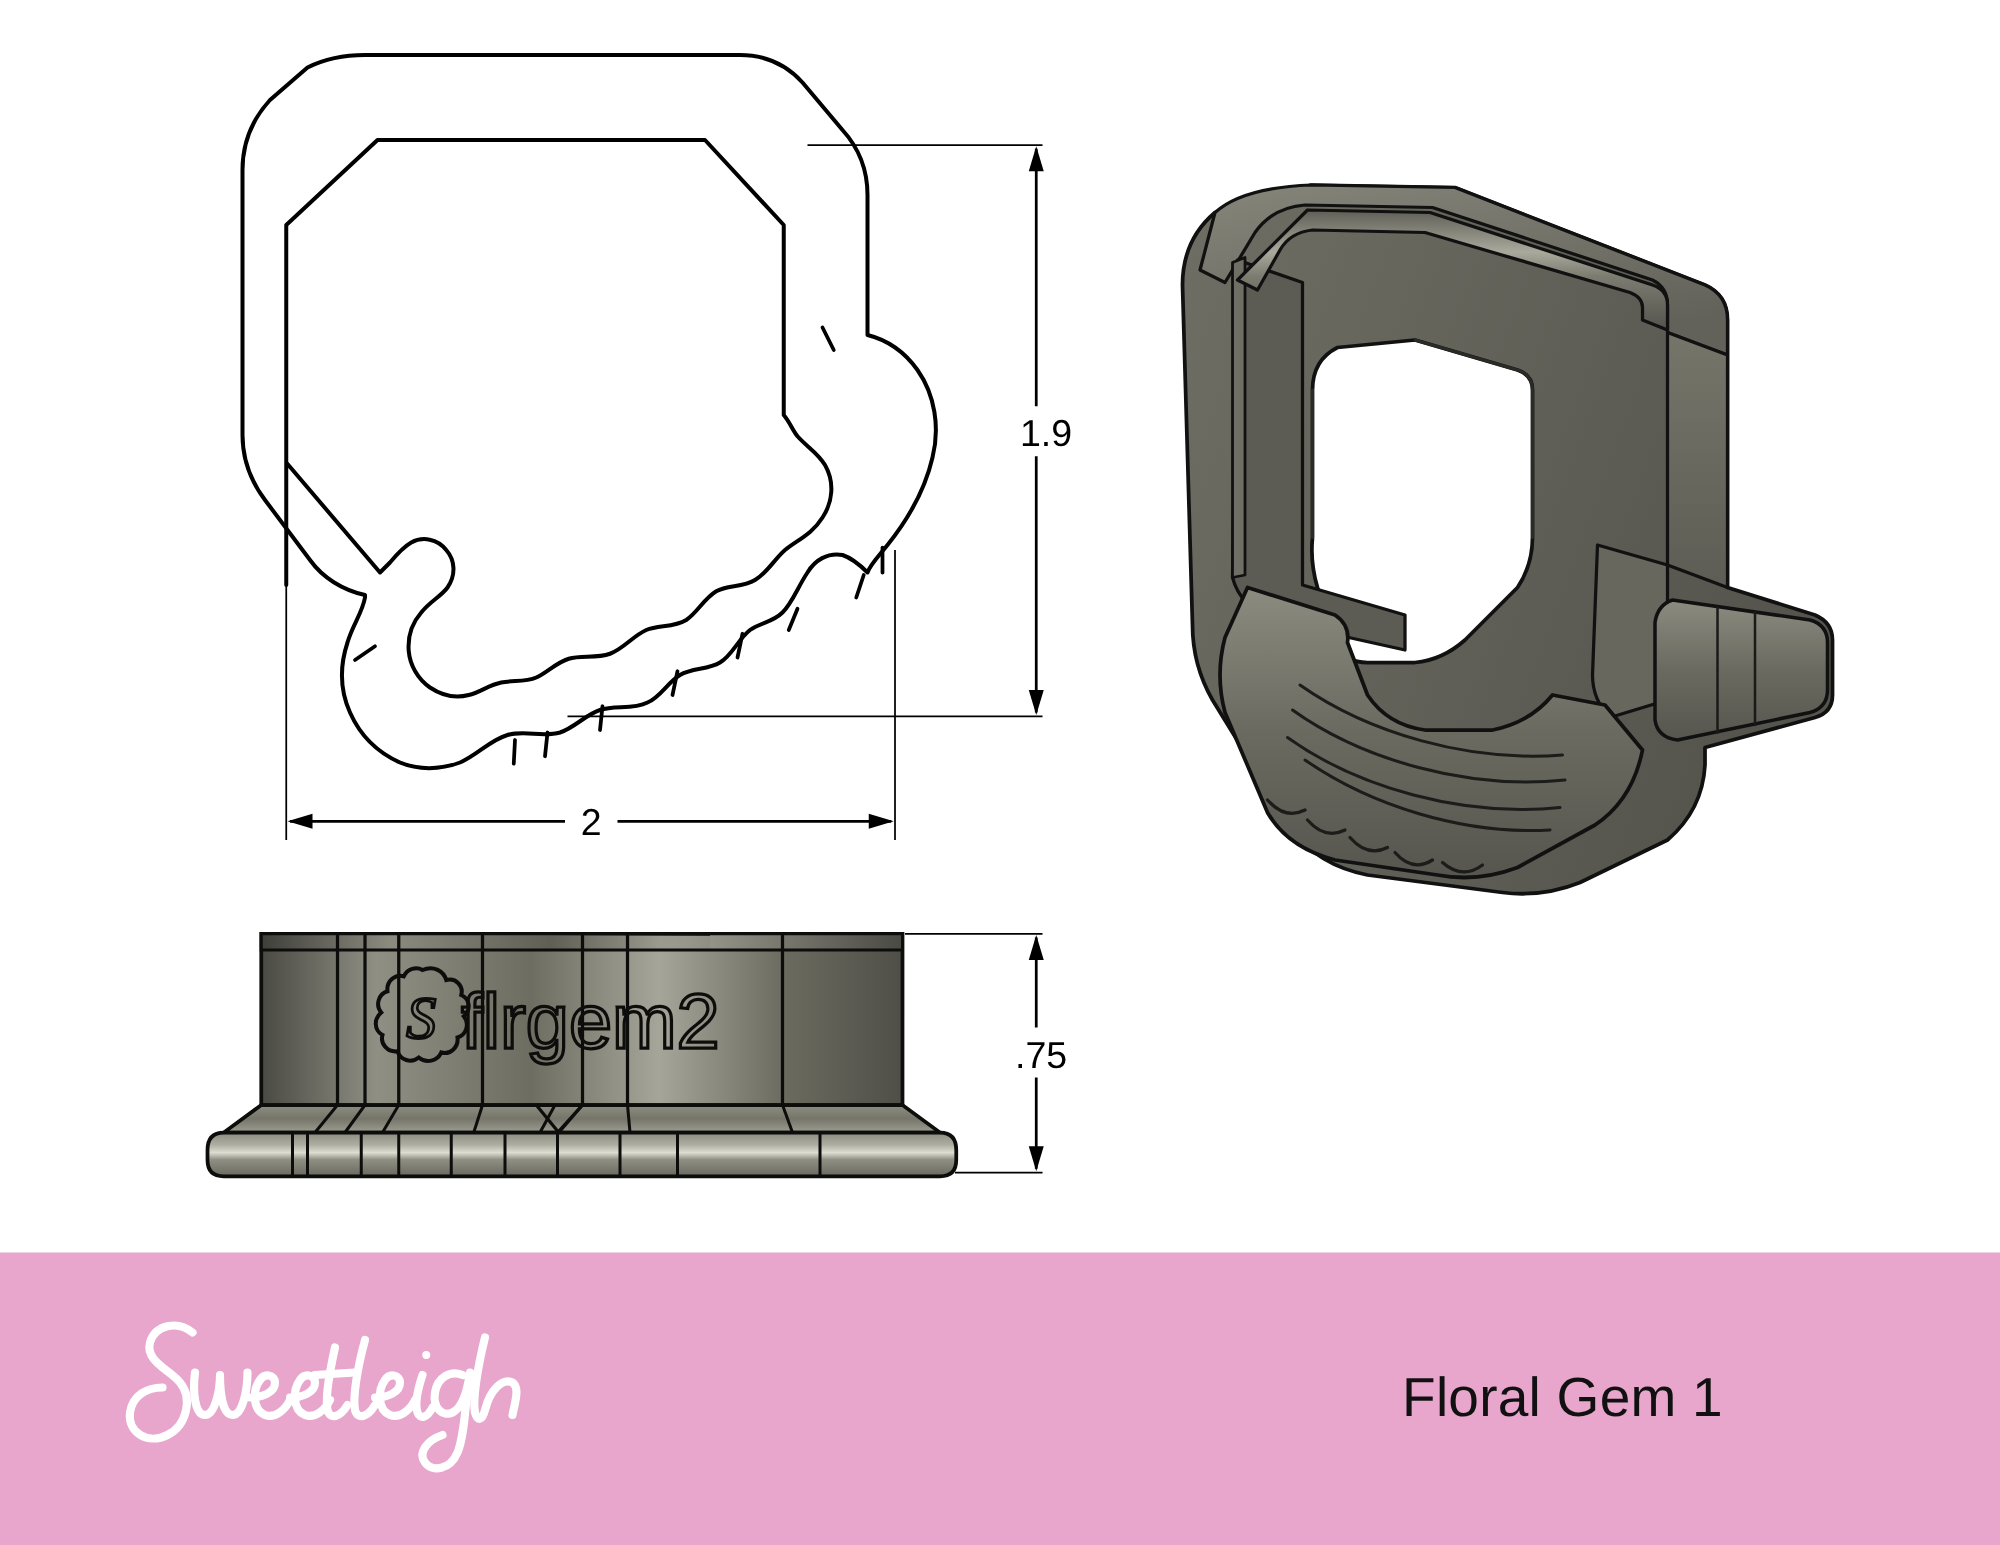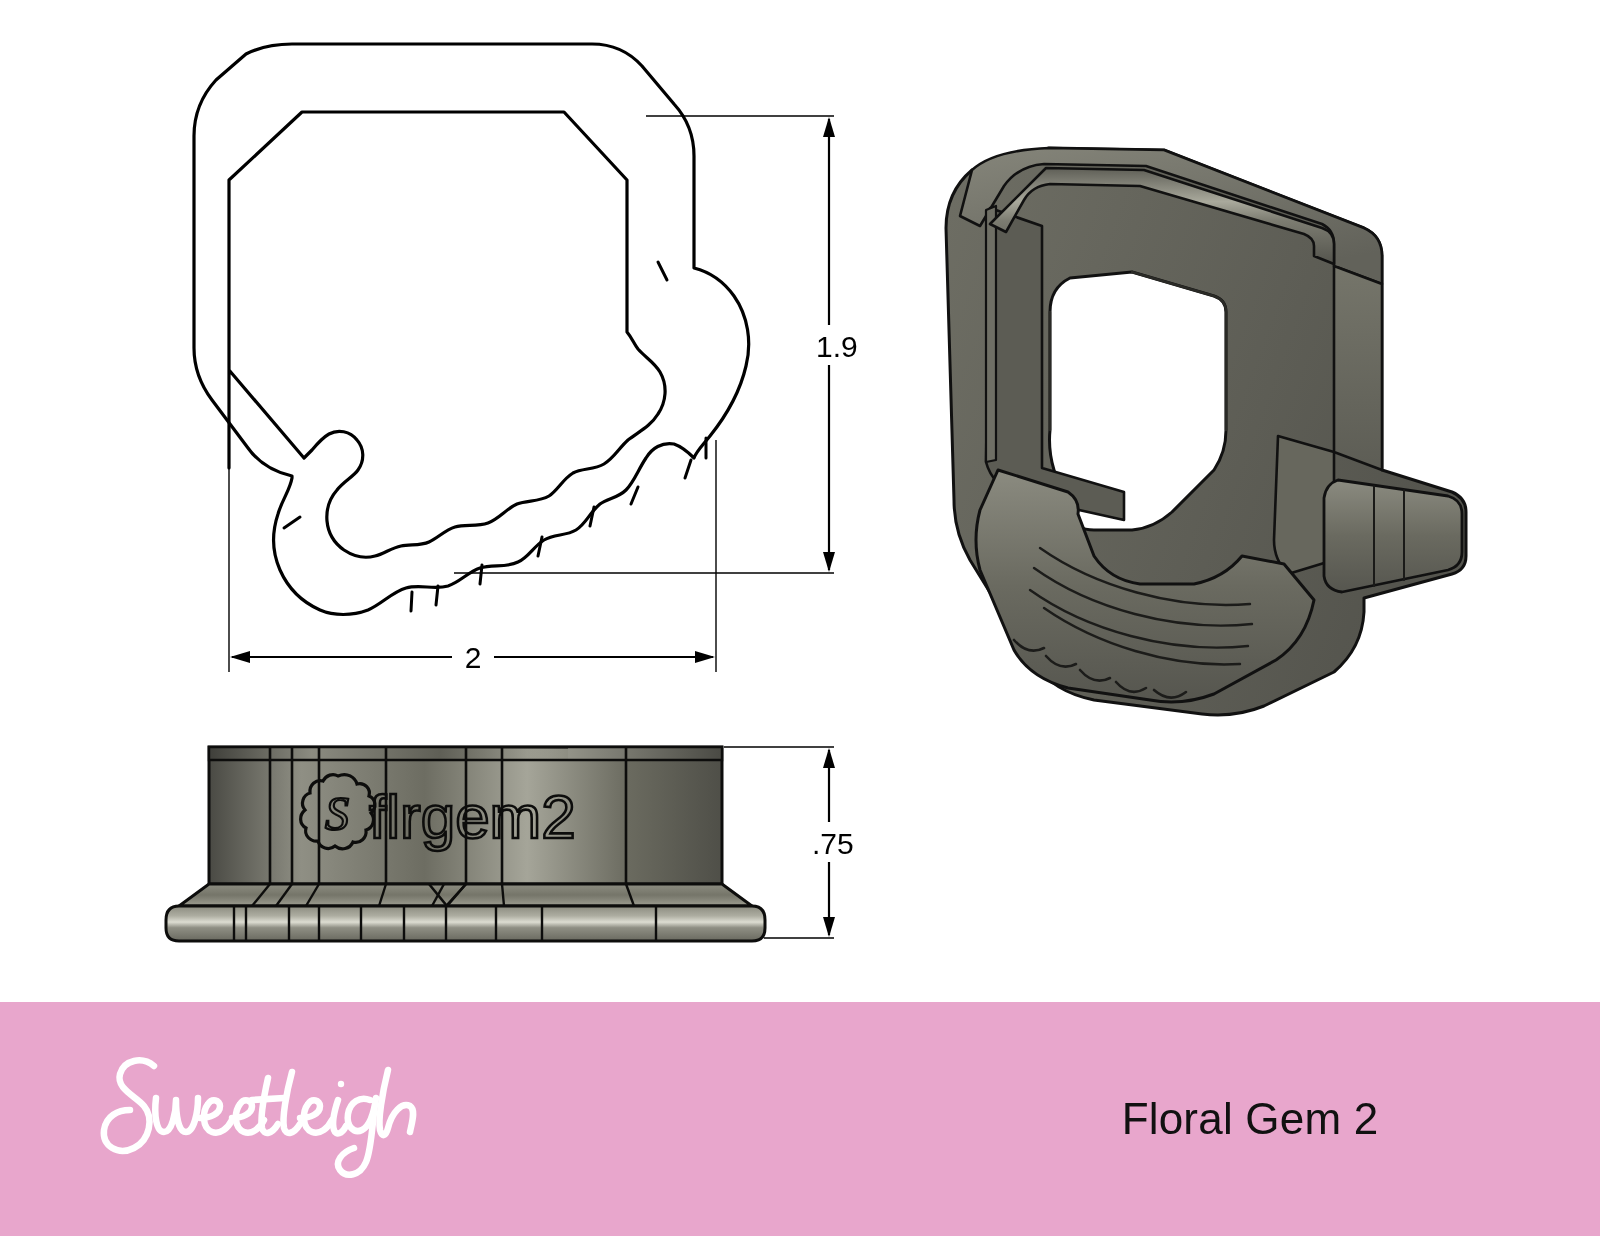--- a/index.html
+++ b/index.html
@@ -469,16 +469,16 @@
                    C 278,82 282,68 284,54
                    C 280,78 280,104 274,118 C 268,132 254,134 248,126
                    C 242,118 250,108 262,104"></path>
 
           <path d="M 296,26 C 290,50 286,76 288,86 C 290,94 294,92 296,84
                    C 300,68 310,58 318,62 C 324,66 320,78 318,88"></path>
         </g>
       </svg>
     </div>
 
-    <div id="product-name" style="color: rgb(17, 17, 17);">Floral Gem 2</div>
+    <div id="product-name" style="color: rgb(17, 17, 17);">Floral Gem 1</div>
   </div>
 
 </div>
 
 </body></html>

